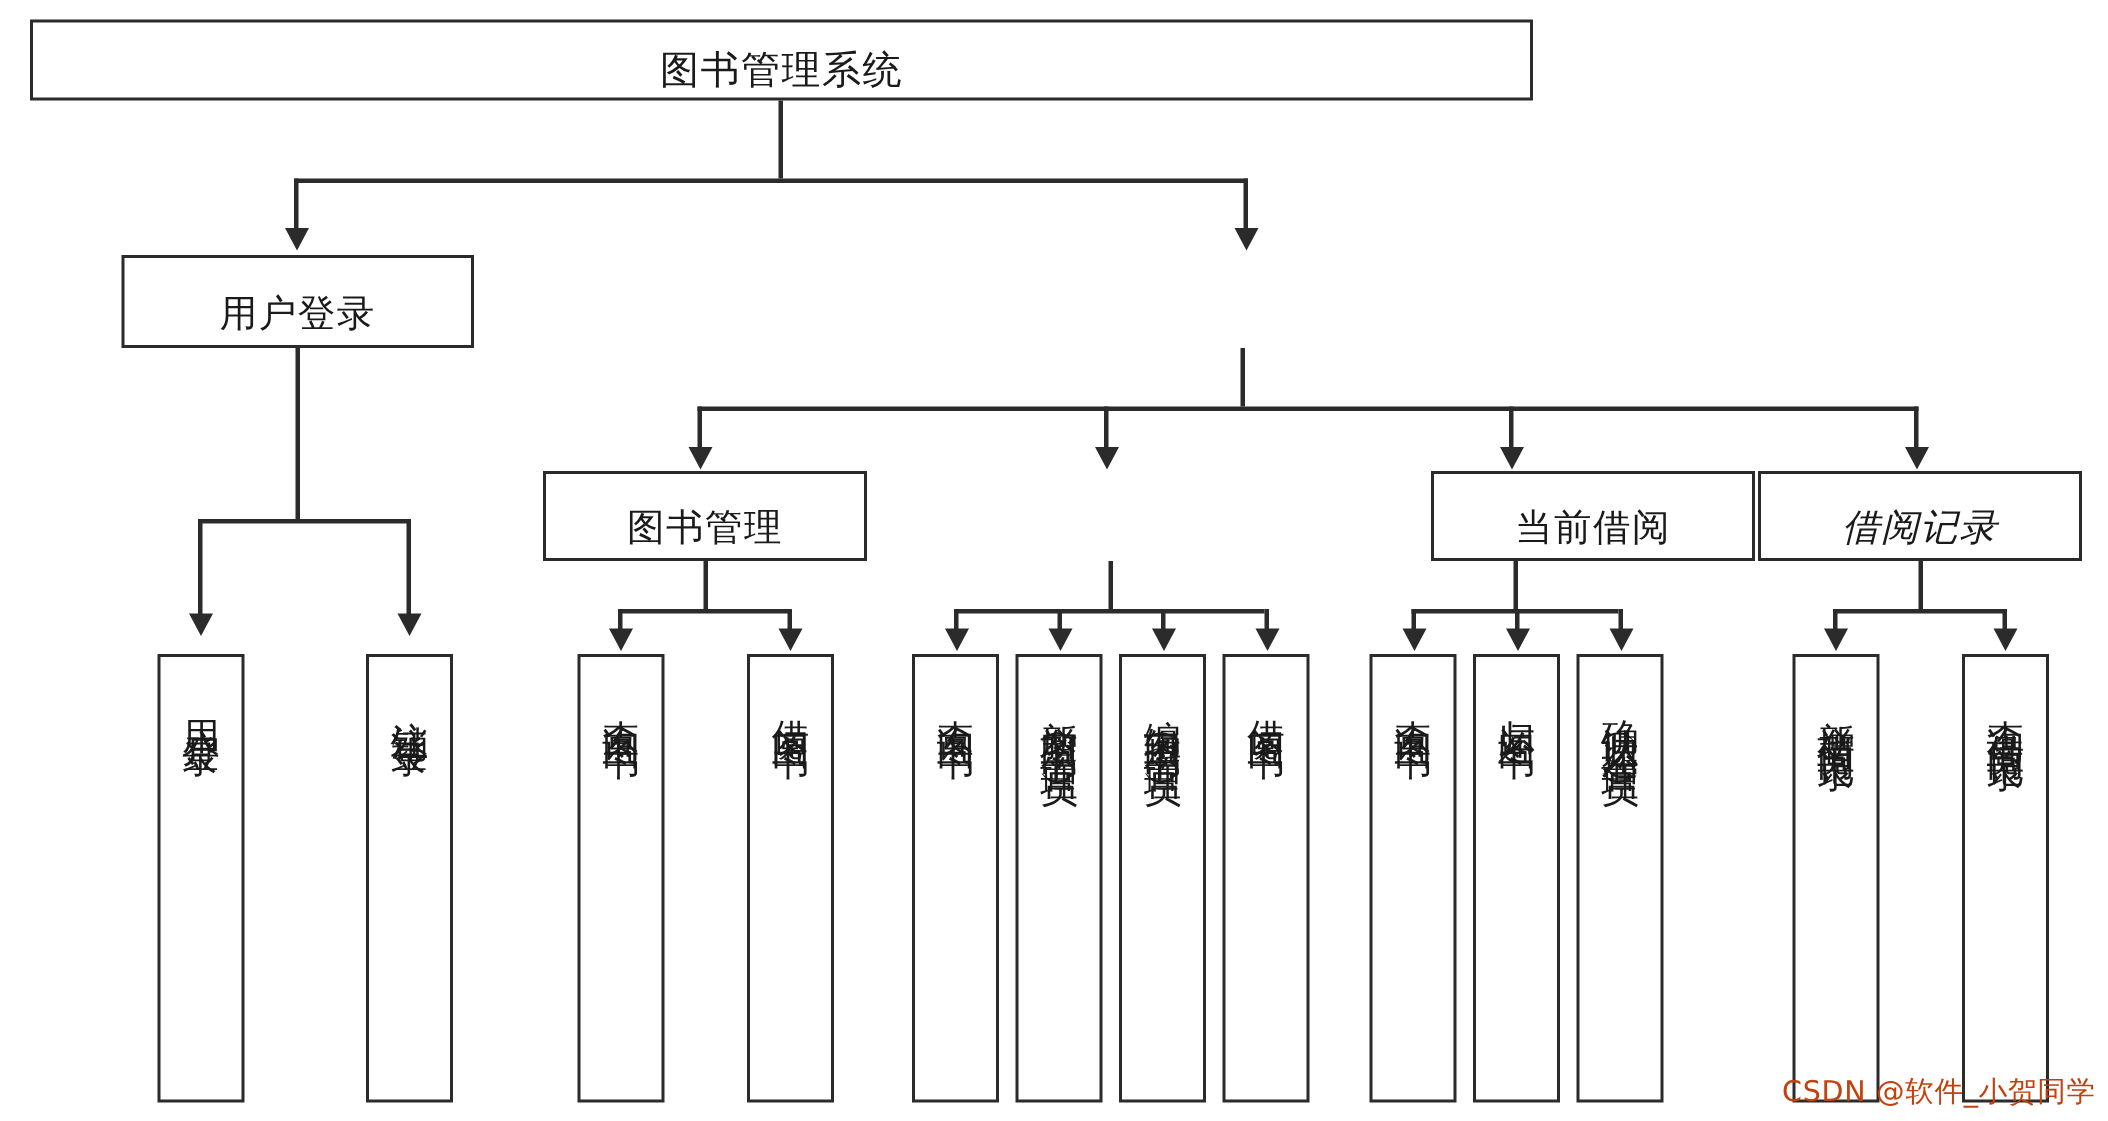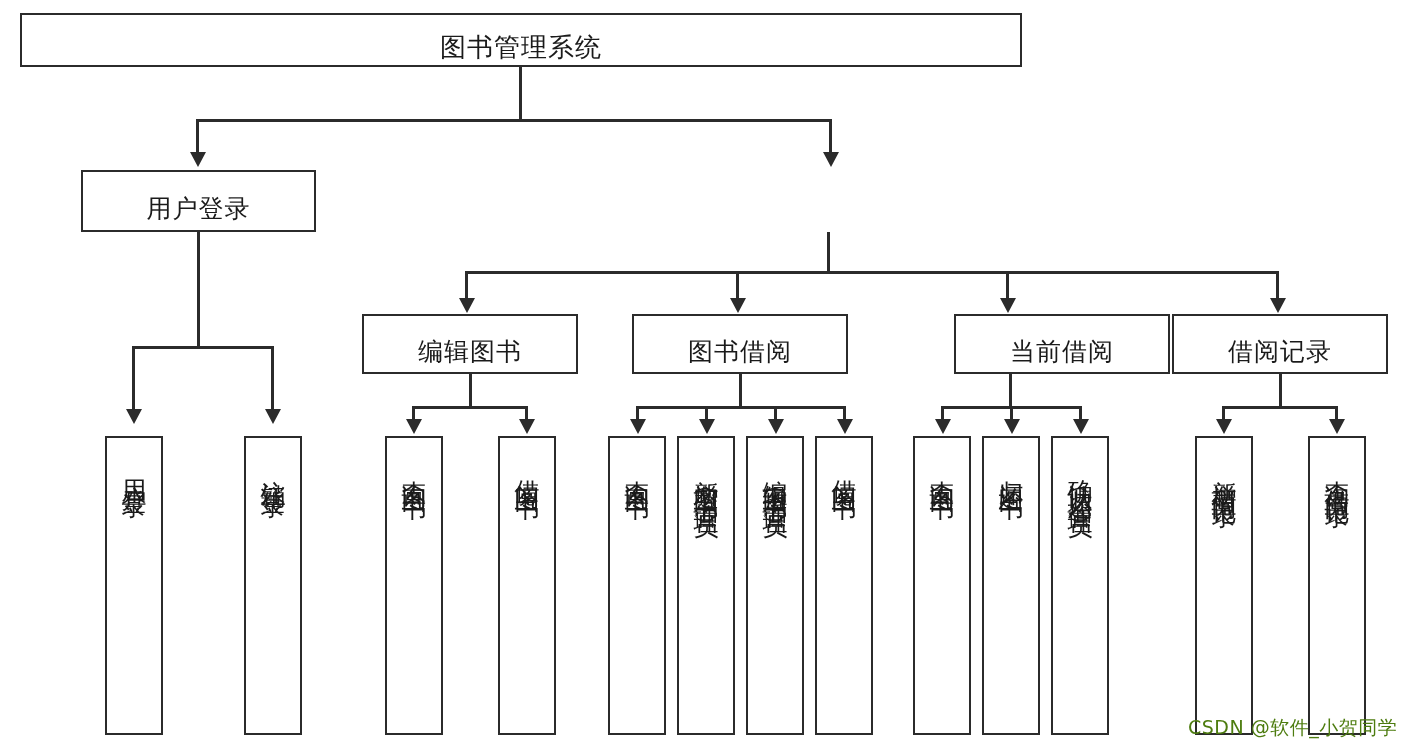--- a/index.html
+++ b/index.html
@@ -67,21 +67,21 @@
   .arrow-down {
     position: absolute;
     width: 0;
     height: 0;
     border-left: 8px solid transparent;
     border-right: 8px solid transparent;
     border-top: 15px solid #2b2b2b;
   }
   .watermark {
     position: absolute;
-    color: #4d7c0f;
+    color: #c2410c;
     font-size: 19px;
     white-space: nowrap;
     user-select: none;
     letter-spacing: 0.5px;
   }
 </style>
 </head>
 <body>
 
 <div id="diagram-root">
@@ -121,32 +121,29 @@
   <div class="edge-v" style="left:736px; top:271px; height:28px;"></div>
   <div class="arrow-down" style="left:730px; top:298px;"></div>
 
   <div class="edge-v" style="left:1006px; top:271px; height:28px;"></div>
   <div class="arrow-down" style="left:1000px; top:298px;"></div>
 
   <div class="edge-v" style="left:1276px; top:271px; height:28px;"></div>
   <div class="arrow-down" style="left:1270px; top:298px;"></div>
 
   <div class="node horizontal" style="left:362px; top:314px; width:216px; height:60px;">
-    <span class="node-label">编辑图书</span>
-  </div>
-
-  <div class="node horizontal" style="left:632px; top:314px; width:216px; height:60px;">
-    <span class="node-label">图书借阅</span>
-  </div>
+    <span class="node-label">图书管理</span>
+  </div>
+
 
   <div class="node horizontal" style="left:954px; top:314px; width:216px; height:60px;">
     <span class="node-label">当前借阅</span>
   </div>
 
-  <div class="node horizontal" style="left:1172px; top:314px; width:216px; height:60px;">
+  <div class="node horizontal" style="left:1172px; top:314px; width:216px; height:60px;font-style:italic;">
     <span class="node-label">借阅记录</span>
   </div>
 
   <div class="edge-v" style="left:469px; top:374px; height:32px;"></div>
   <div class="edge-h" style="left:412px; top:406px; width:115px;"></div>
   <div class="edge-v" style="left:412px; top:406px; height:15px;"></div>
   <div class="arrow-down" style="left:406px; top:419px;"></div>
   <div class="edge-v" style="left:525px; top:406px; height:15px;"></div>
   <div class="arrow-down" style="left:519px; top:419px;"></div>
 

